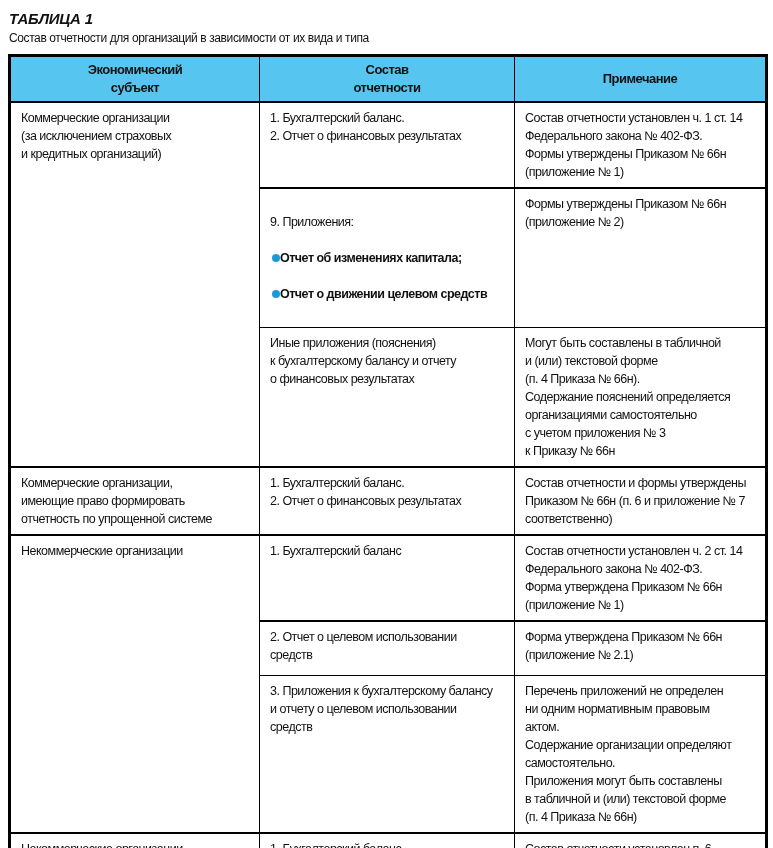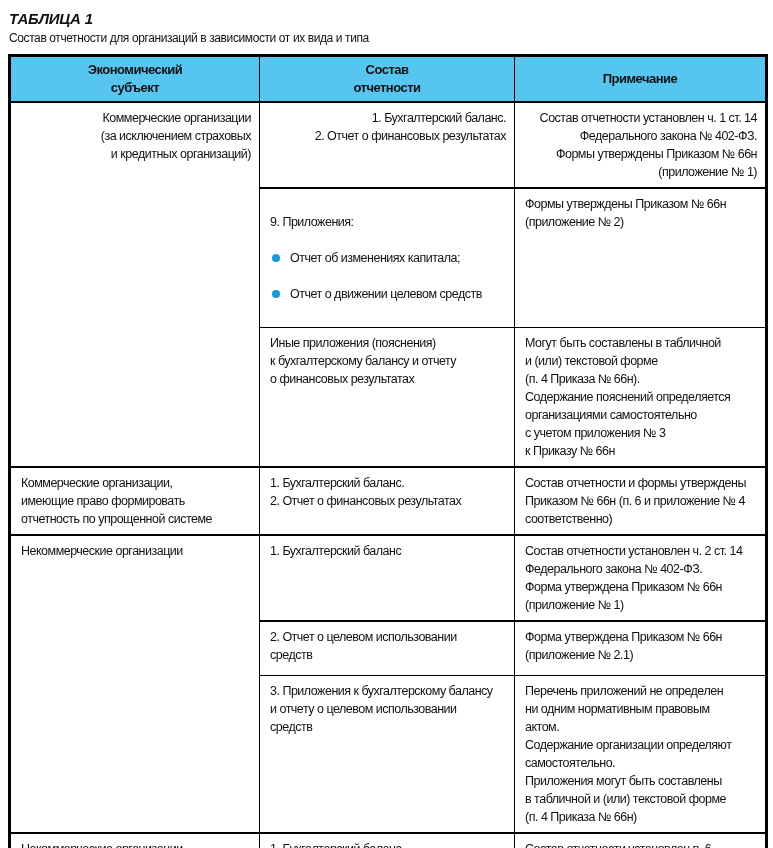--- a/index.html
+++ b/index.html
@@ -42,22 +42,22 @@
   }
   thead th{
     background:var(--header-bg);
     font-weight:bold;font-size:13px;line-height:18px;
     text-align:center;vertical-align:middle;
     padding:4px 6px;
   }
   tr.group-start td, thead th{border-bottom-width:2px;}
   tr.group-start td{border-top-width:2px;}
   .bullet-line{
-    display:flex;align-items:center;gap:10px;
-    padding-left:2px;white-space:nowrap;
+    display:flex;align-items:center;
+    padding-left:2px;white-space:nowrap;font-weight:bold;
   }
   .dot{
     flex:none;width:8px;height:8px;border-radius:50%;
     background:var(--bullet);
   }
 </style>
 </head>
 <body>
 
 <div class="page">
@@ -74,21 +74,21 @@
       <tr style="height:45px;">
         <th>Экономический
 субъект</th>
         <th>Состав
 отчетности</th>
         <th>Примечание</th>
       </tr>
     </thead>
     <tbody>
 
-      <tr class="group-start" style="height:76px;text-align:right;">
+      <tr class="group-start" style="height:76px;">
         <td rowspan="3">Коммерческие организации
 (за исключением страховых
 и кредитных организаций)</td>
         <td>1. Бухгалтерский баланс.
 2. Отчет о финансовых результатах</td>
         <td>Состав отчетности установлен ч. 1 ст. 14
 Федерального закона № 402-ФЗ.
 Формы утверждены Приказом № 66н
 (приложение № 1)</td>
       </tr>
@@ -120,21 +120,21 @@
 к Приказу № 66н</td>
       </tr>
 
       <tr class="group-start" style="height:67px;">
         <td>Коммерческие организации,
 имеющие право формировать
 отчетность по упрощенной системе</td>
         <td>1. Бухгалтерский баланс.
 2. Отчет о финансовых результатах</td>
         <td>Состав отчетности и формы утверждены
-Приказом № 66н (п. 6 и приложение № 4
+Приказом № 66н (п. 6 и приложение № 7
 соответственно)</td>
       </tr>
 
       <tr class="group-start" style="height:84px;">
         <td rowspan="3">Некоммерческие организации</td>
         <td>1. Бухгалтерский баланс</td>
         <td>Состав отчетности установлен ч. 2 ст. 14
 Федерального закона № 402-ФЗ.
 Форма утверждена Приказом № 66н
 (приложение № 1)</td>

